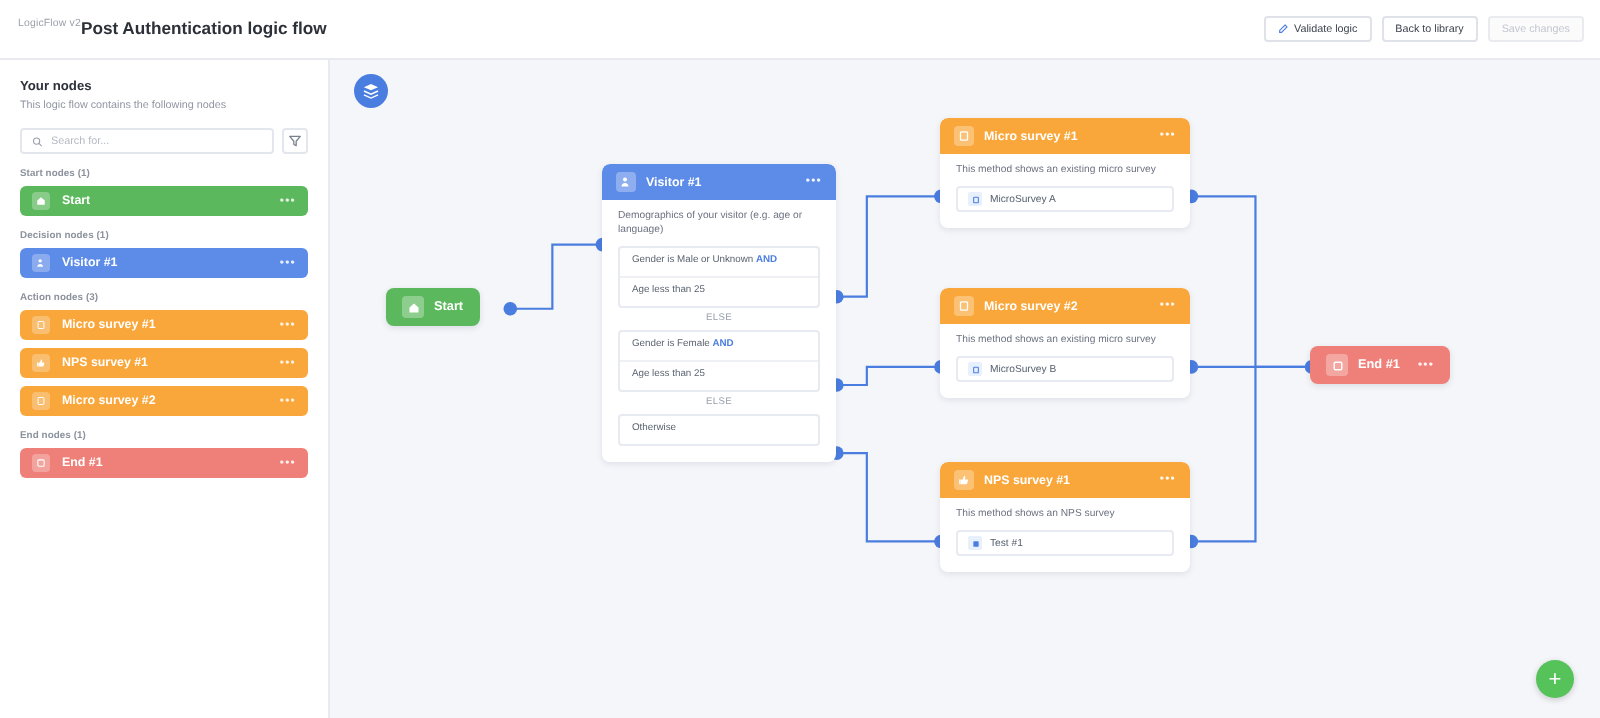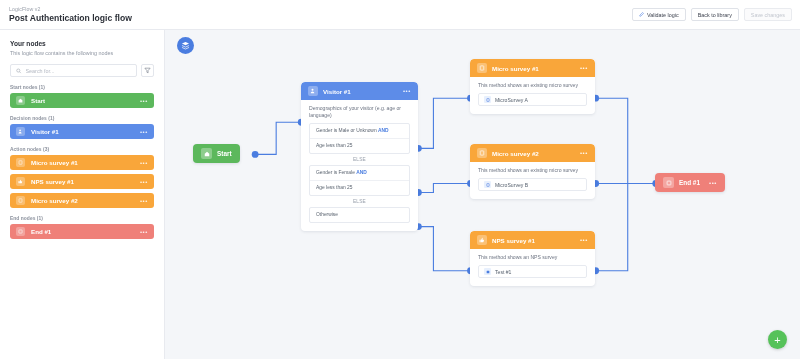--- a/index.html
+++ b/index.html
@@ -12,21 +12,21 @@
   .app { position: relative; width: 800px; height: 359px; display: flex; flex-direction: column; }
 
   
   .header {
     height: 30px; flex: 0 0 30px;
     background: #ffffff;
     border-bottom: 1px solid #e8eaef;
     display: flex; align-items: center; justify-content: space-between;
     padding: 0 8px 0 9px;
   }
-  .header-left { display: flex; flex-direction: column; justify-content: center; }
+  .header-left { display: flex; justify-content: center; }
   .breadcrumb { font-size: 5.2px; color: #9aa0ab; letter-spacing: .1px; line-height: 7px; }
   .page-title { font-size: 8.6px; color: #2c3038; font-weight: bold; line-height: 11px; }
   .header-right { display: flex; align-items: center; gap: 5px; }
   .btn {
     height: 13px; border: 1px solid #dfe2e8; border-radius: 2px;
     background: #fff; color: #3f4450; font-size: 5.4px;
     display: flex; align-items: center; gap: 3px; padding: 0 6px;
     white-space: nowrap;
   }
   .btn.disabled { color: #c3c7cf; border-color: #e9ebef; background: #fbfbfc; }

